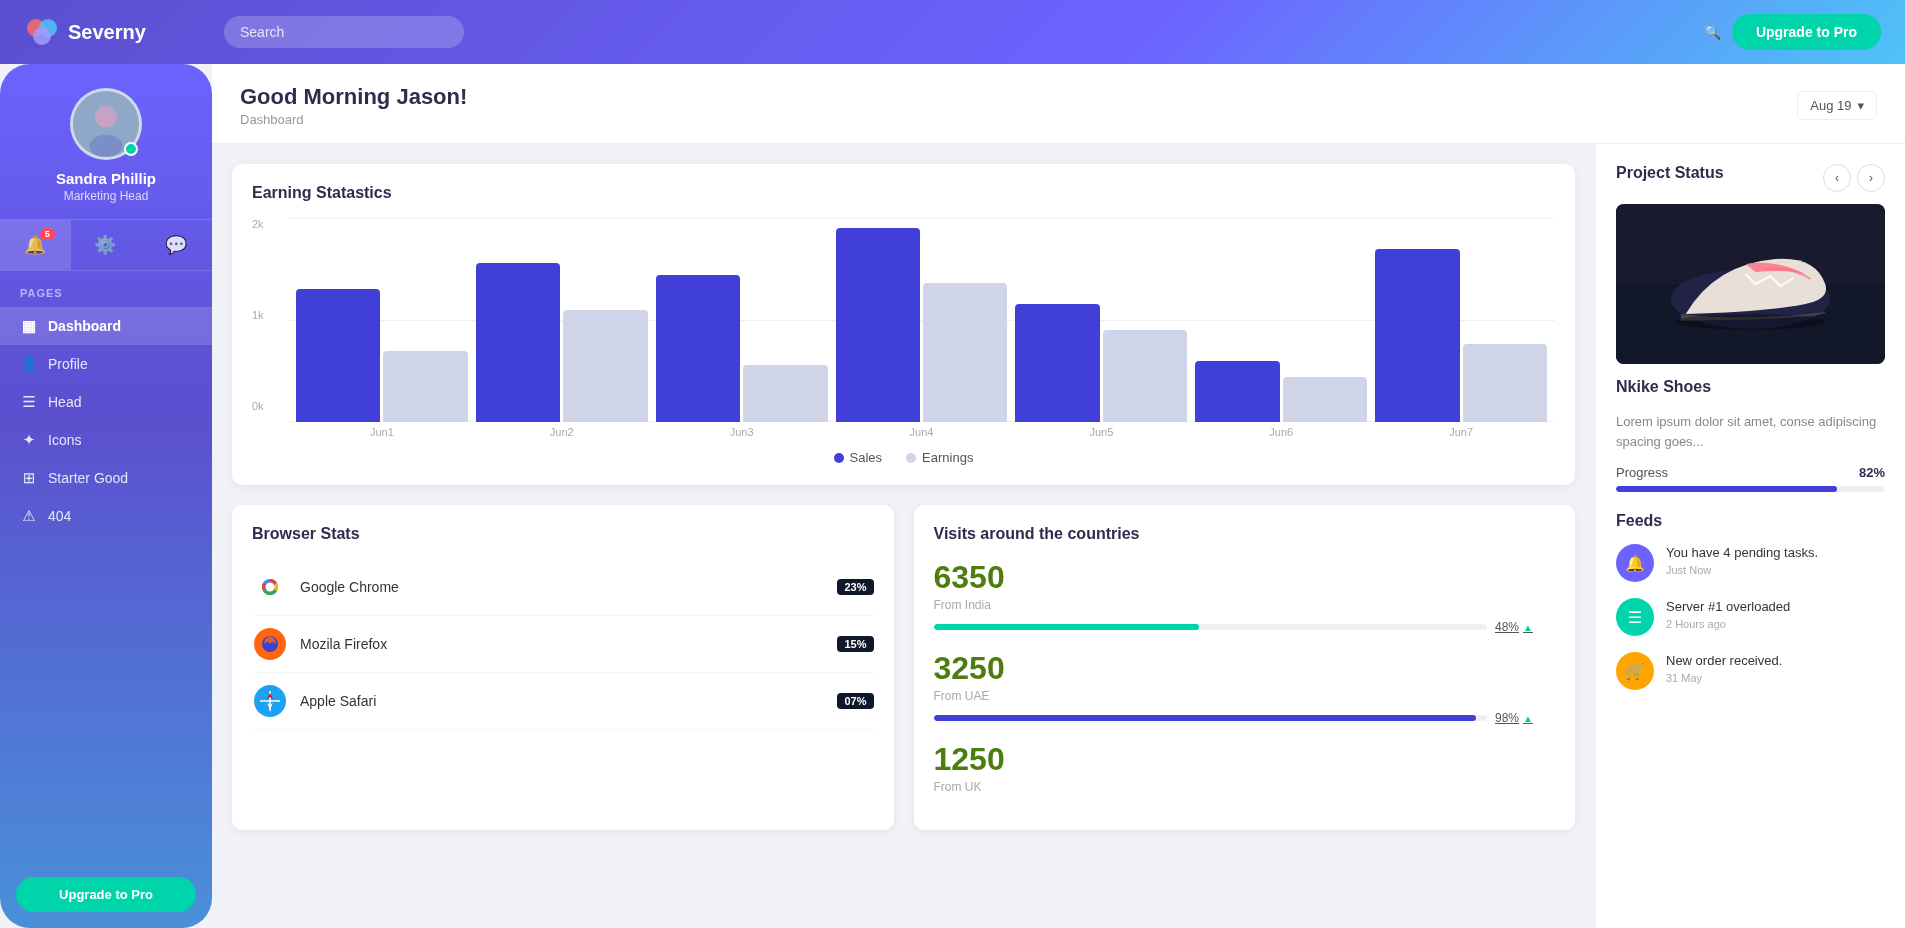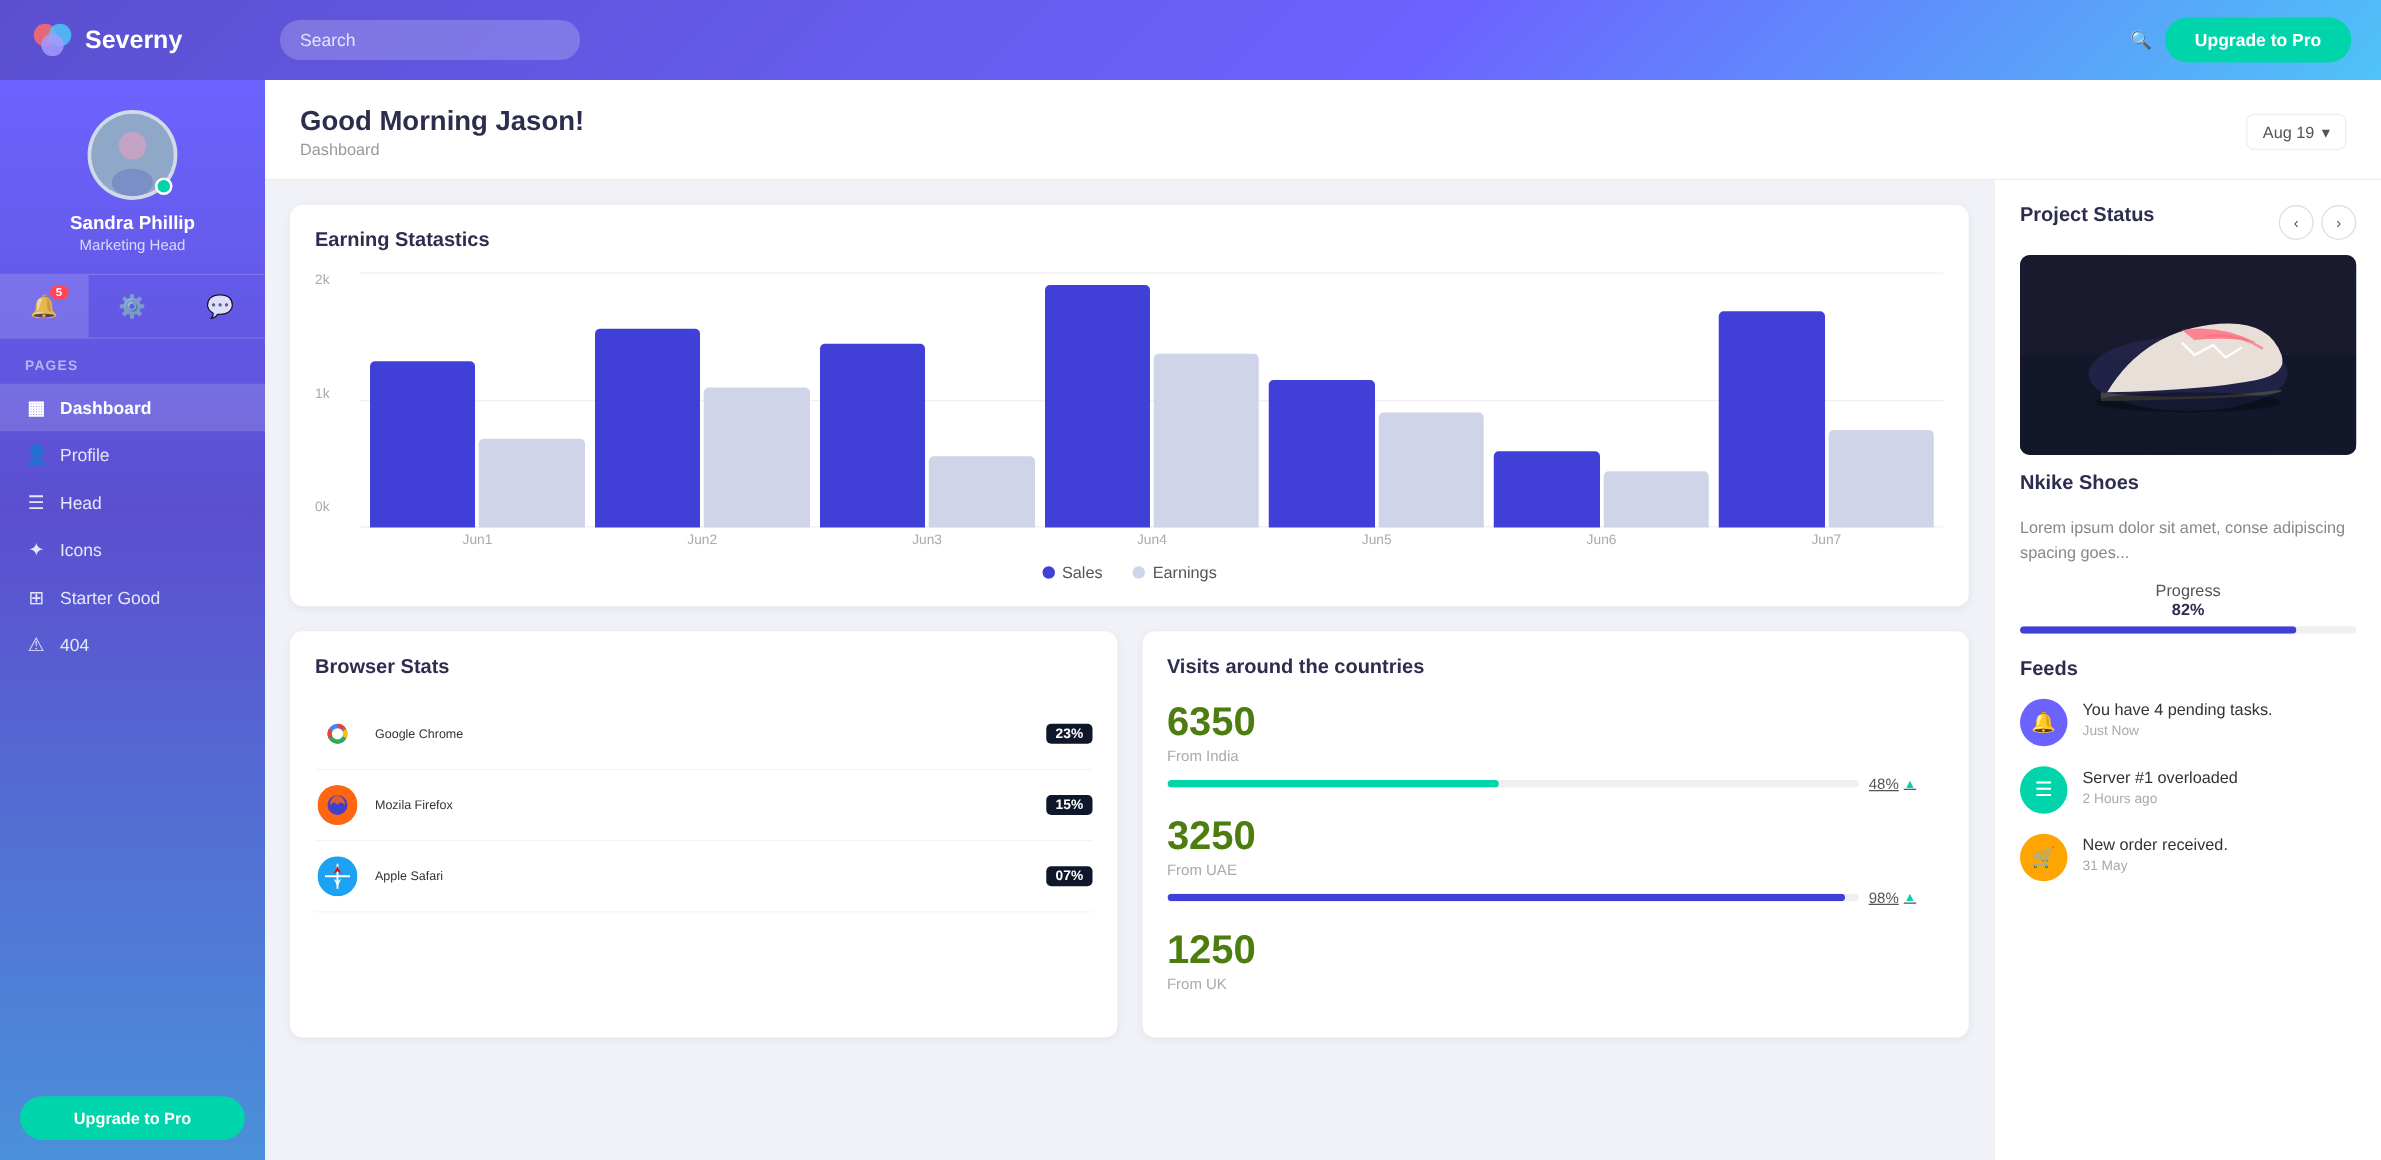--- a/index.html
+++ b/index.html
@@ -76,20 +76,21 @@
     }
 
     
     .sidebar {
       width: 212px;
       background: linear-gradient(180deg, #6c63ff 0%, #5b4fcf 40%, #4a90d9 100%);
       display: flex;
       flex-direction: column;
       flex-shrink: 0;
       overflow-y: auto;
+      border-radius: 30px;
     }
     .sidebar-profile {
       display: flex;
       flex-direction: column;
       align-items: center;
       padding: 24px 16px 16px;
       border-bottom: 1px solid rgba(255,255,255,0.15);
     }
     .avatar-wrapper {
       position: relative;
@@ -323,21 +324,21 @@
       width: 36px;
       height: 36px;
       border-radius: 50%;
       display: flex;
       align-items: center;
       justify-content: center;
       font-size: 20px;
     }
     .browser-name {
       flex: 1;
-      font-size: 10px;
+      font-size: 14px;
       color: #333;
     }
     .browser-badge {
       background: #0f172a;
       color: white;
       border-radius: 4px;
       font-size: 11px;
       font-weight: 600;
       padding: 2px 7px;
     }
@@ -434,21 +435,20 @@
       font-size: 13px;
       color: #888;
       line-height: 1.5;
       margin-bottom: 14px;
     }
     .progress-row {
       display: flex;
       align-items: center;
       justify-content: space-between;
       margin-bottom: 6px;
-      flex-direction: column;
     }
     .progress-label {
       font-size: 13px;
       color: #555;
     }
     .progress-pct {
       font-size: 13px;
       font-weight: 600;
       color: #2d2d4e;
     }

